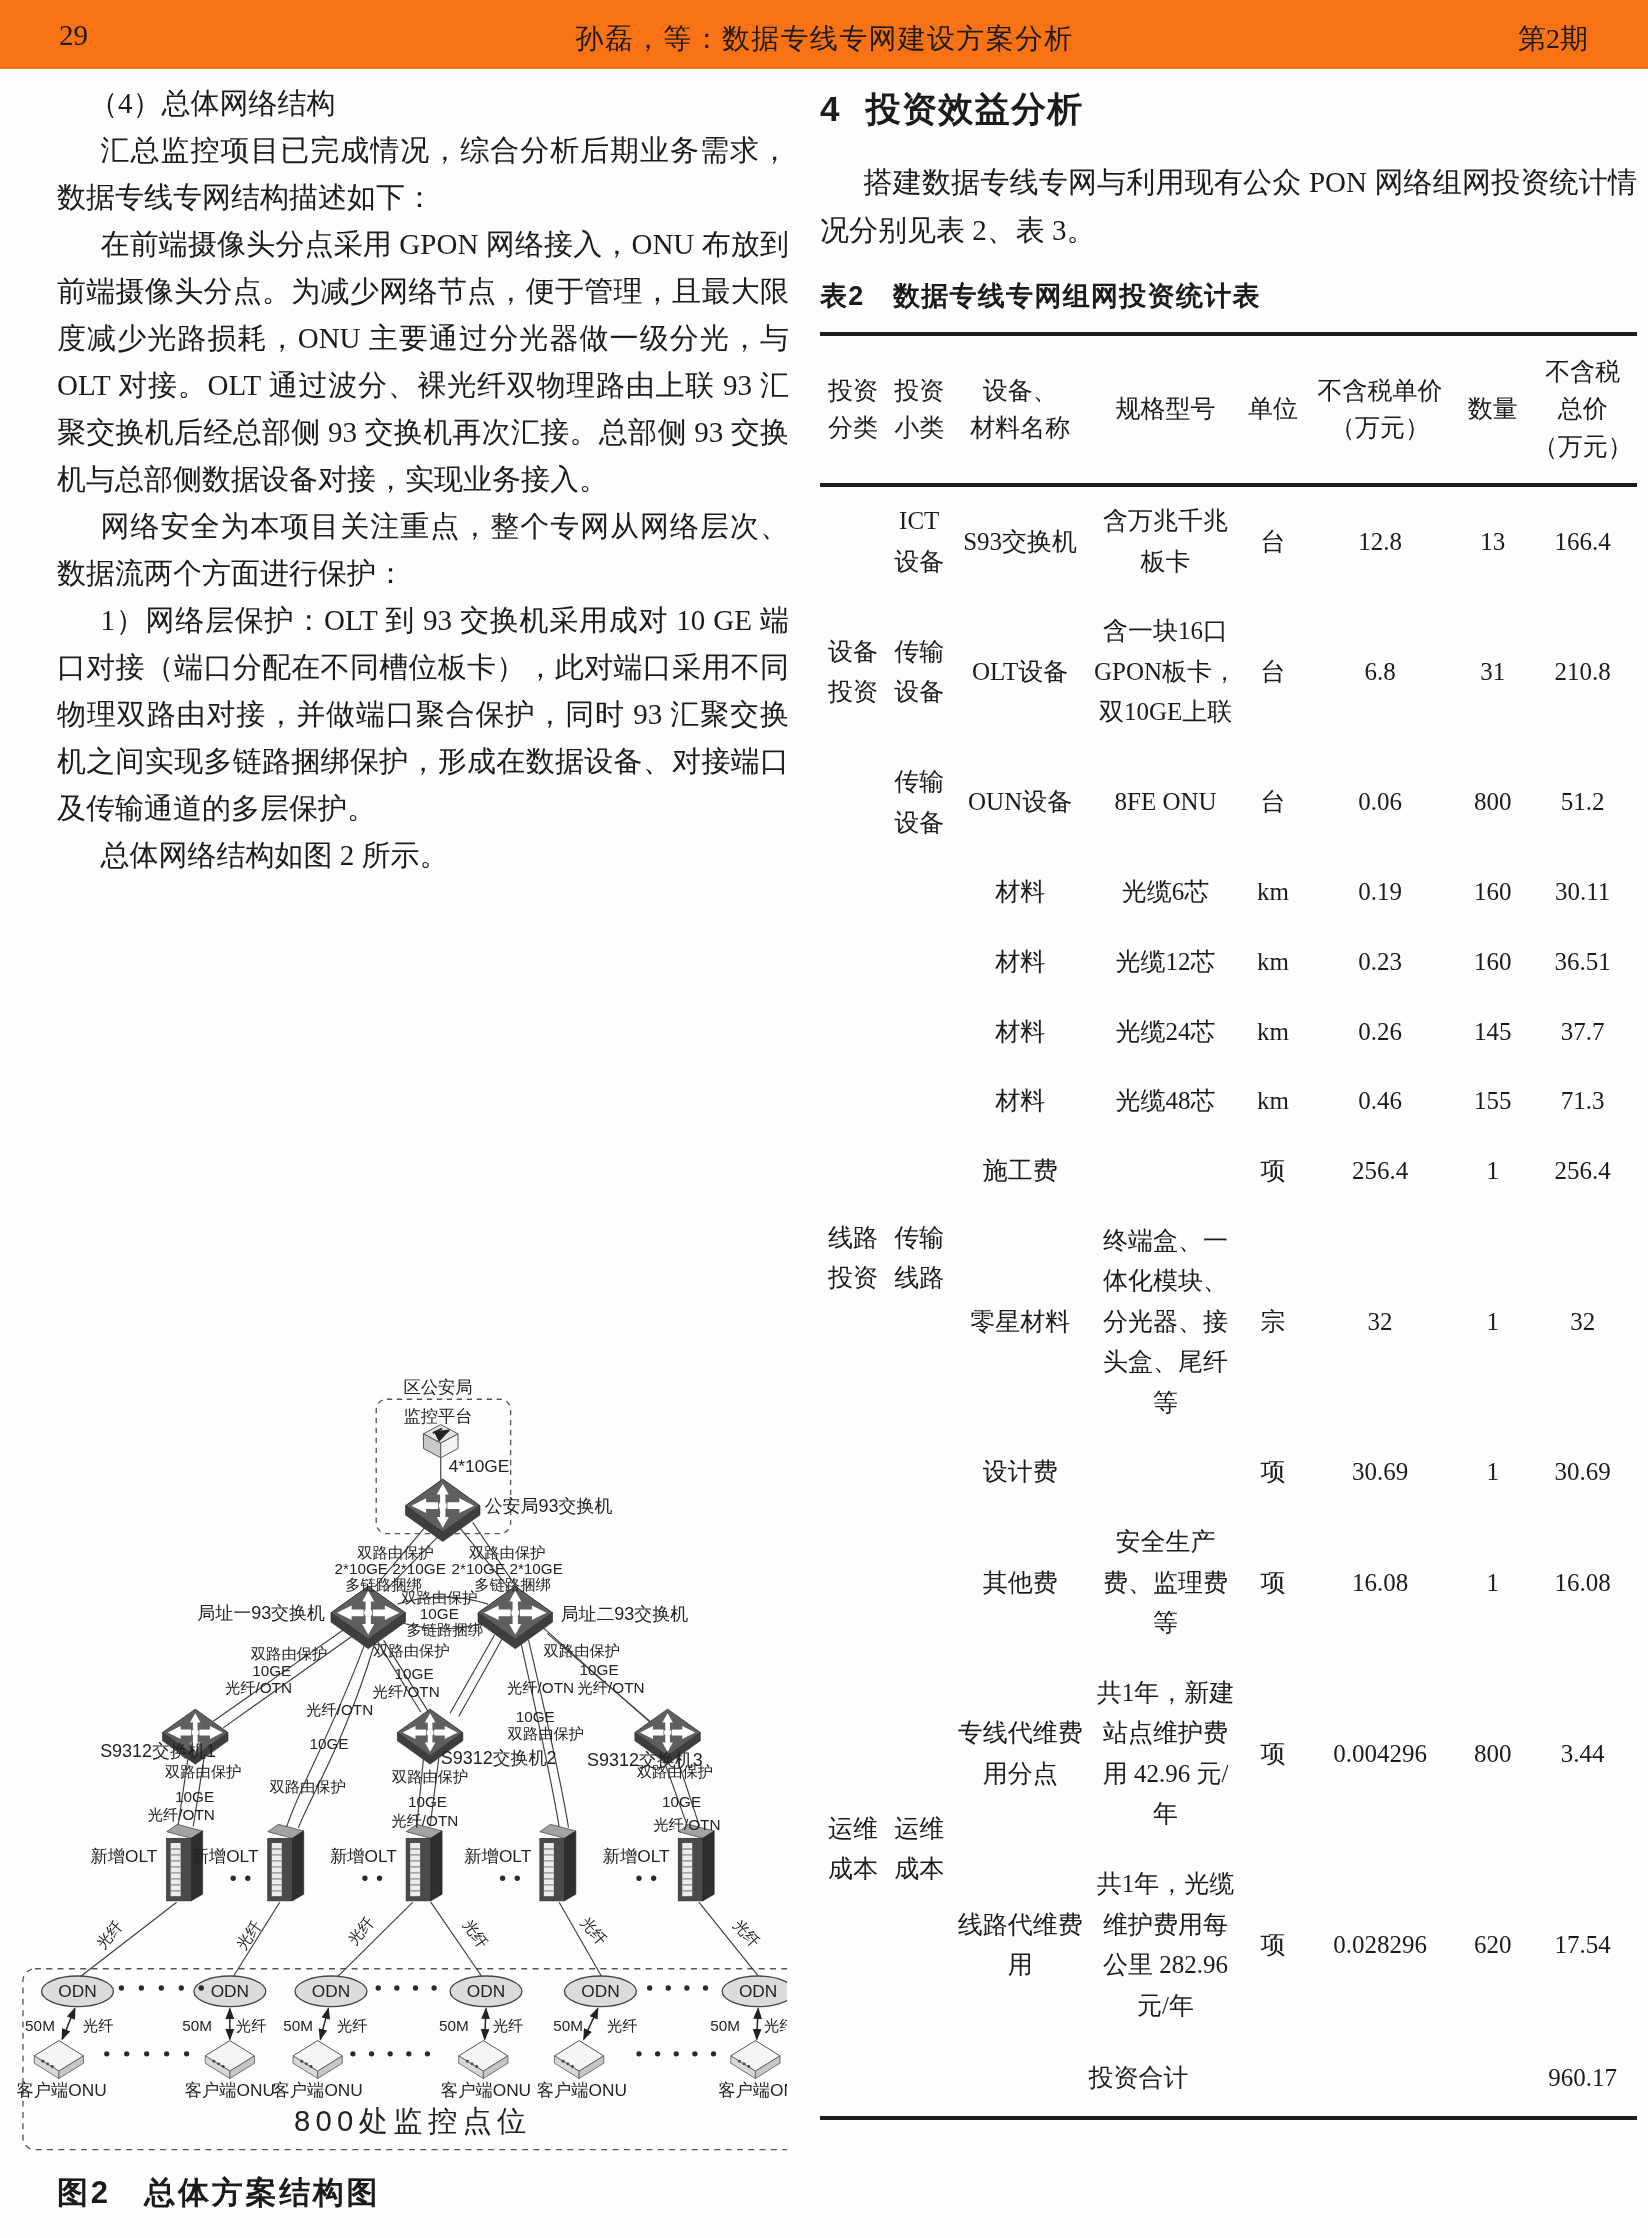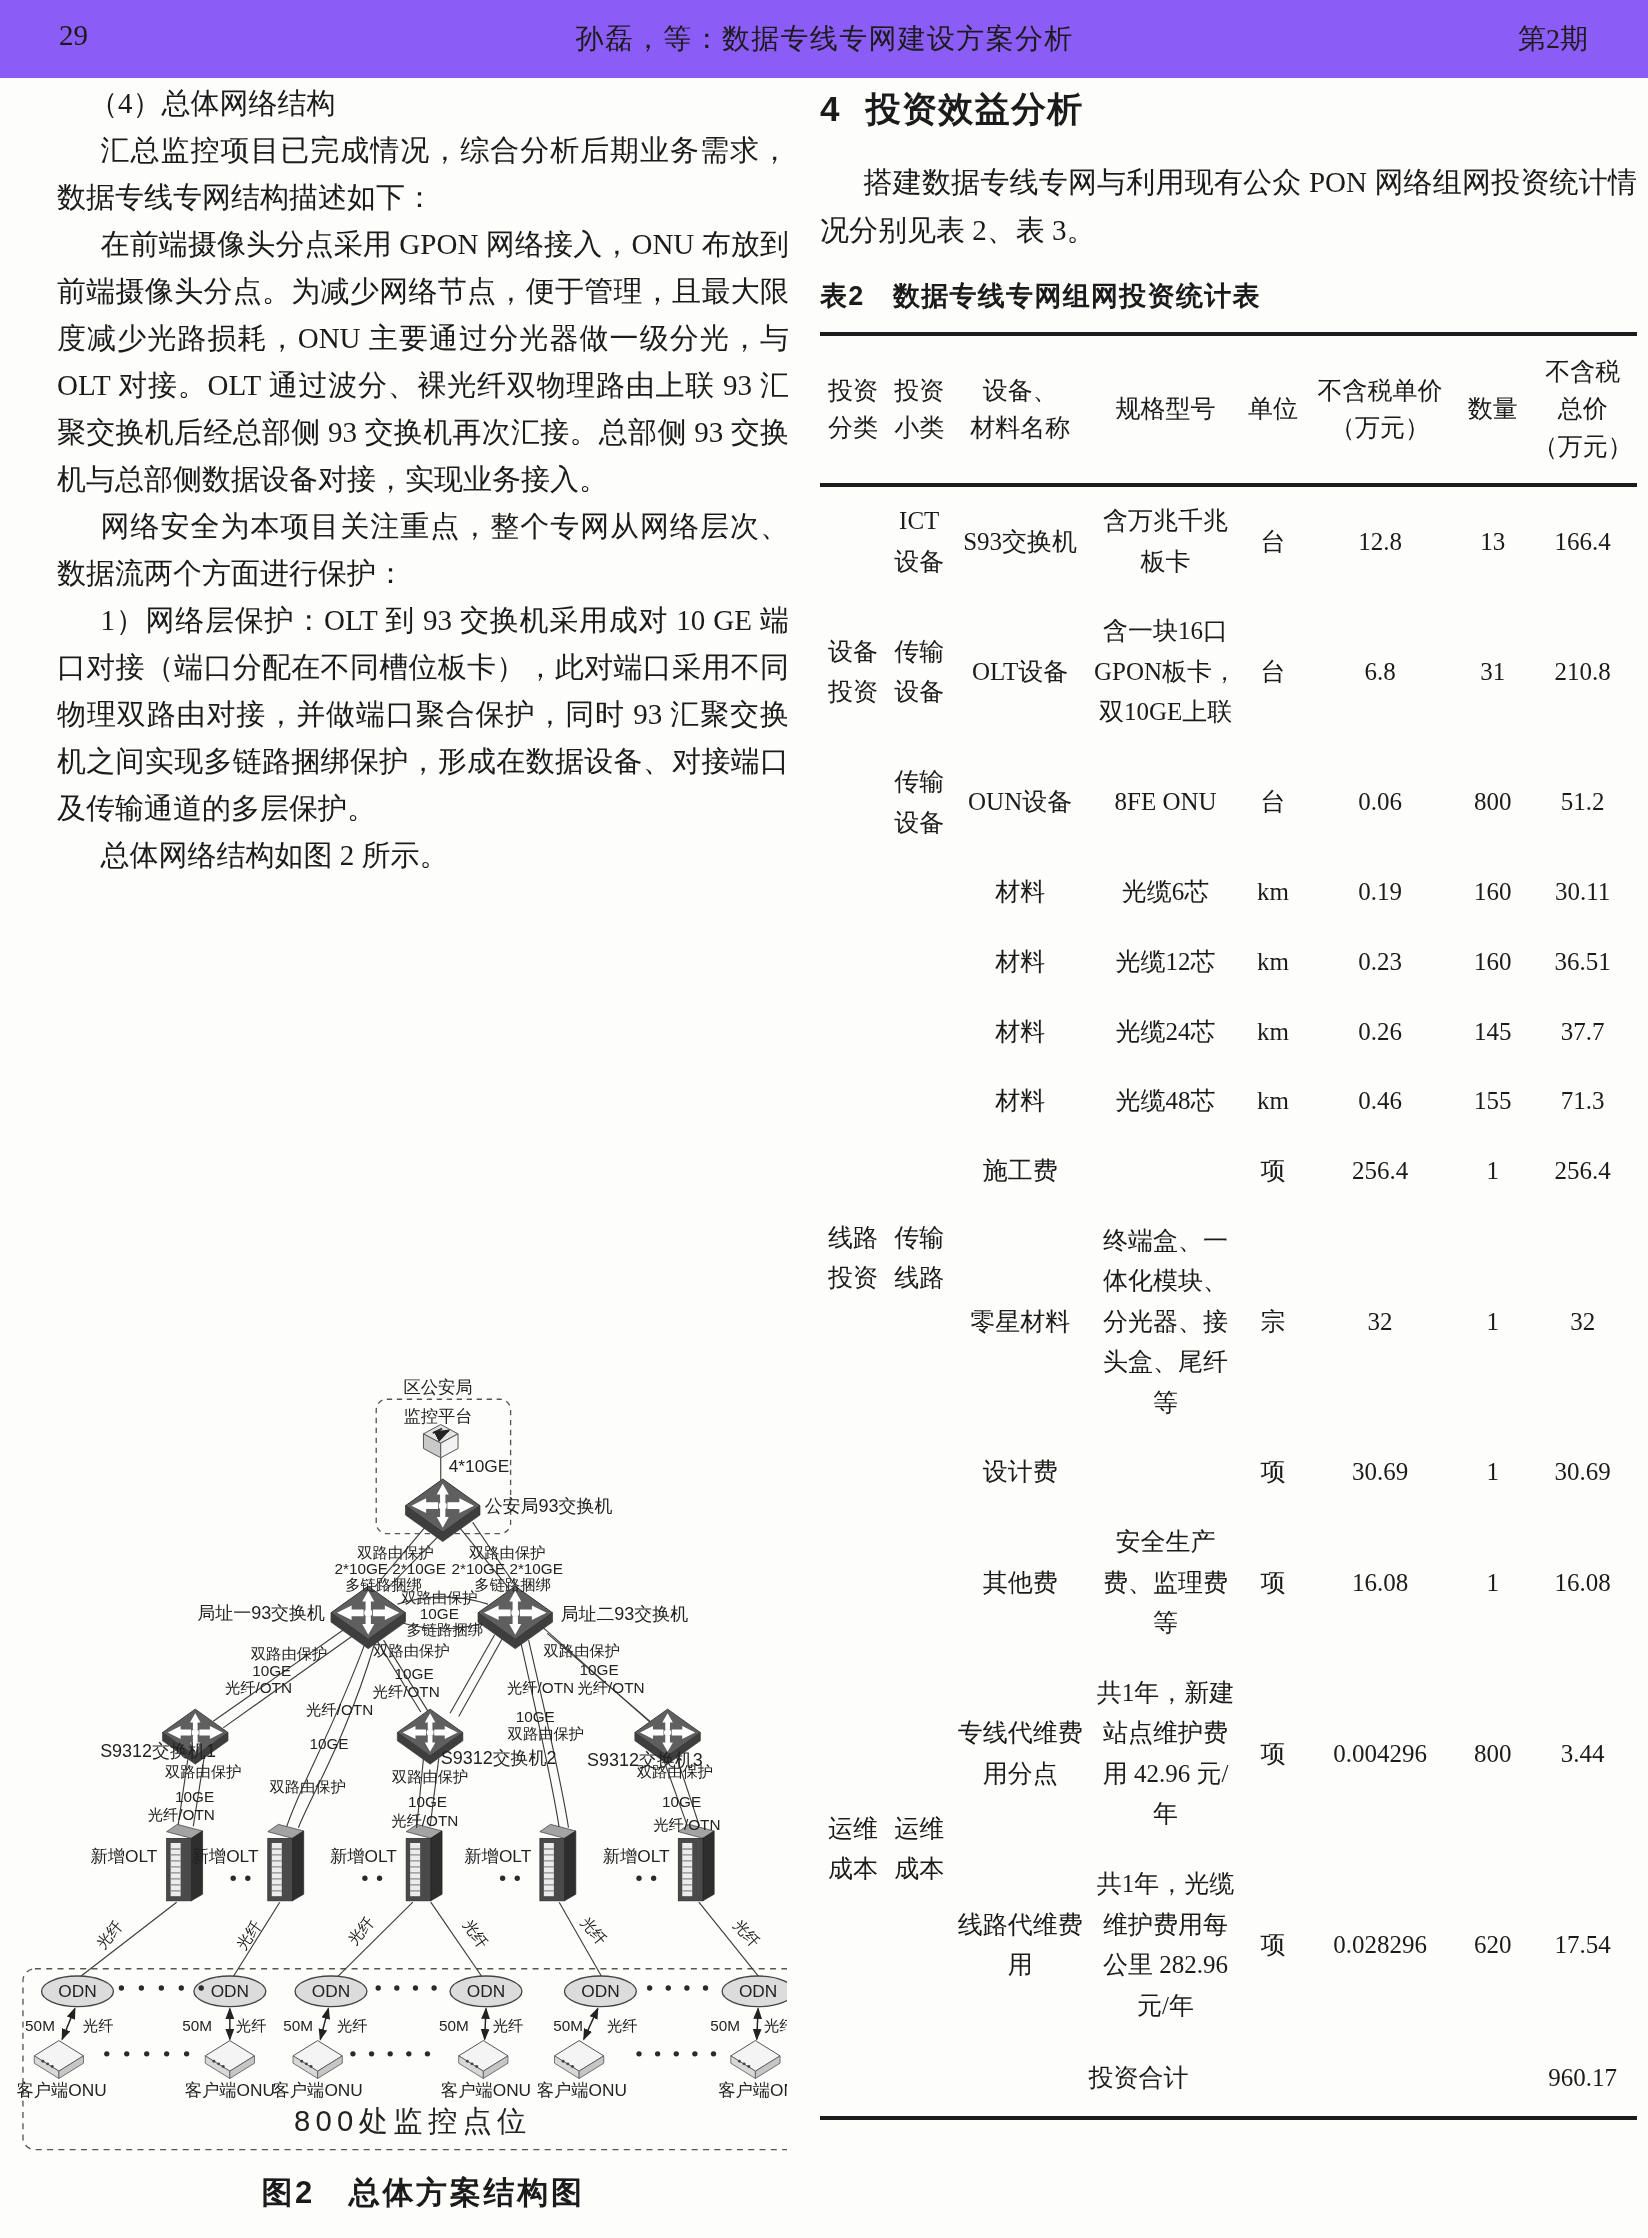--- a/index.html
+++ b/index.html
@@ -1,27 +1,27 @@
 <!DOCTYPE html>
 <html lang="zh" style="font-size:10.6px"><head>
 <meta charset="utf-8">
 <style>
   html,body{margin:0;padding:0;background:#777;}
   .page{position:relative;width:1649px;height:2239px;background:#fdfdfc;font-family:"Liberation Serif",serif;color:#1b1b1b;overflow:hidden;}
   
-  .runhead{position:absolute;left:0;top:0;width:1649px;height:78px;background:#8b5cf6;}
+  .runhead{position:absolute;left:0;top:0;width:1649px;height:69px;background:#f97316;}
   .runhead .pageno{position:absolute;left:59px;top:18.6px;font-size:29px;}
   .runhead .rtitle{position:absolute;left:0;width:100%;top:20px;text-align:center;font-size:28px;letter-spacing:1.3px;}
   .runhead .issue{position:absolute;right:61px;top:20px;font-size:28px;}
   
   .col-left{position:absolute;left:57px;top:80px;width:732px;}
   .col-left p{margin:0;font-size:29px;line-height:47px;text-align:justify;text-indent:1.5em;}
   .col-left p.first{text-indent:1.1em;}
   .figure{position:absolute;left:12px;top:1358px;width:775px;height:795px;}
-  .fig-caption{position:absolute;left:57px;top:2172px;width:732px;text-align:center;font-family:"Liberation Sans",sans-serif;font-weight:bold;font-size:31px;letter-spacing:2.7px;}
+  .fig-caption{position:absolute;left:57px;top:2172px;width:732px;font-family:"Liberation Sans",sans-serif;font-weight:bold;font-size:31px;letter-spacing:2.7px;}
   .col-right{position:absolute;left:820px;top:81px;width:817px;}
   .sec-heading{font-family:"Liberation Sans",sans-serif;font-weight:bold;font-size:35px;margin:5.3px 0 25px 0;letter-spacing:1.3px;}
   .sec-heading .no{margin-right:25px;}
   .col-right .intro{margin:0;font-size:29px;line-height:48px;text-align:justify;text-indent:1.5em;}
   .tbl-caption{margin:24px 0 17.3px 0;font-family:"Liberation Sans",sans-serif;font-weight:bold;font-size:27px;letter-spacing:1.3px;}
   table.inv{width:100%;border-collapse:collapse;border-top:4.7px solid #1c1c1c;border-bottom:4.7px solid #1c1c1c;font-size:25px;}
   table.inv th{font-weight:normal;white-space:pre-line;border-bottom:4px solid #1c1c1c;padding:17.3px 1.3px;line-height:1.5;}
   table.inv td{padding:14.6px 2.7px;text-align:center;line-height:1.62;vertical-align:middle;}
   table.inv .num{white-space:nowrap;}
   table.inv tr.total td{padding:17.3px 2.7px;}

